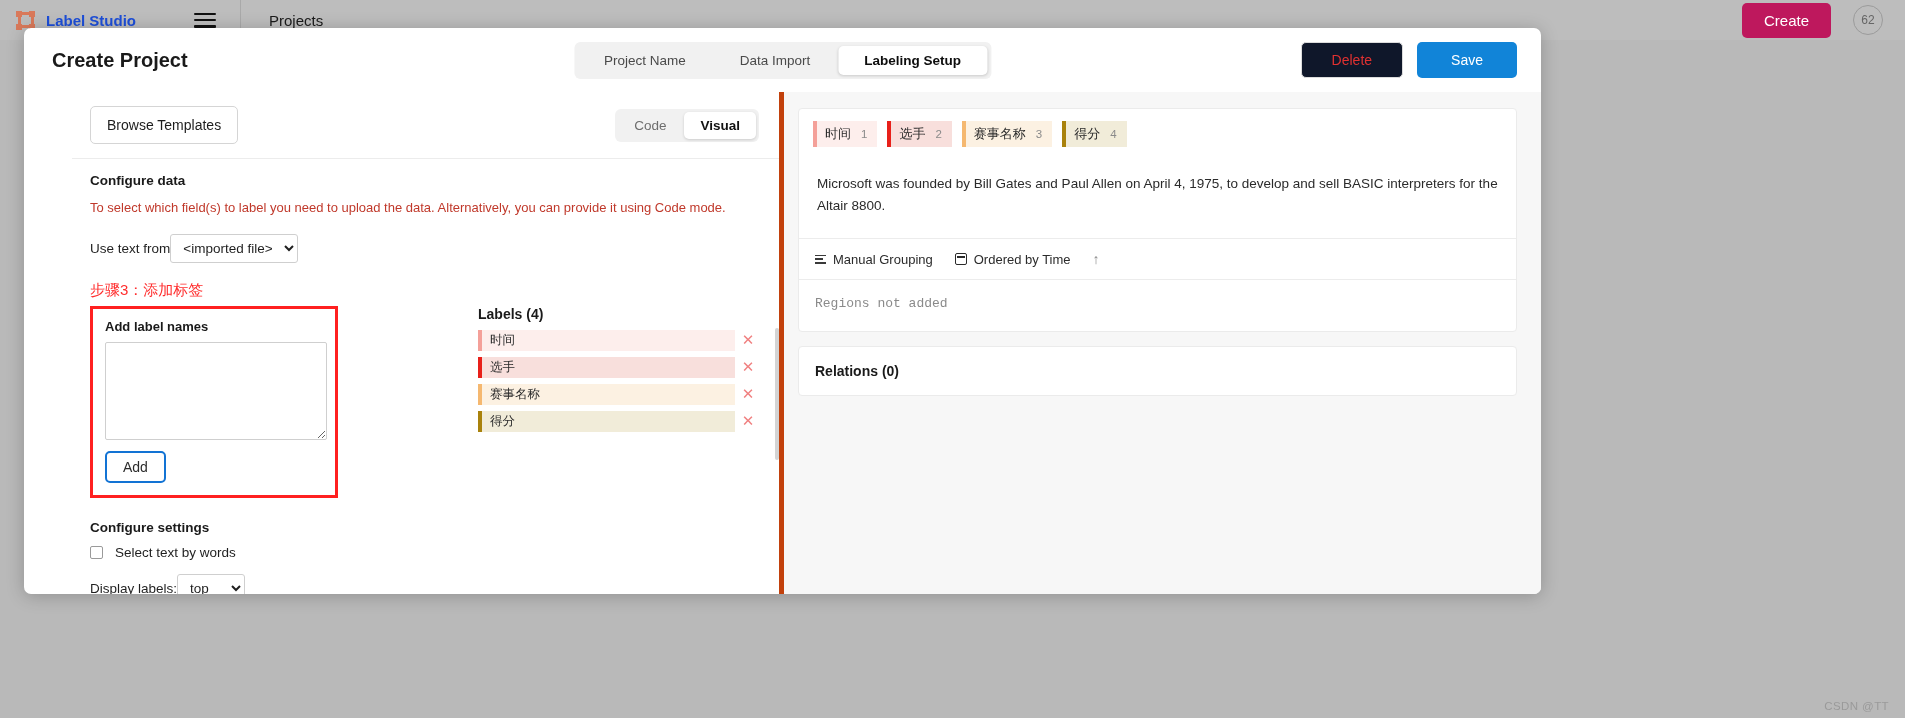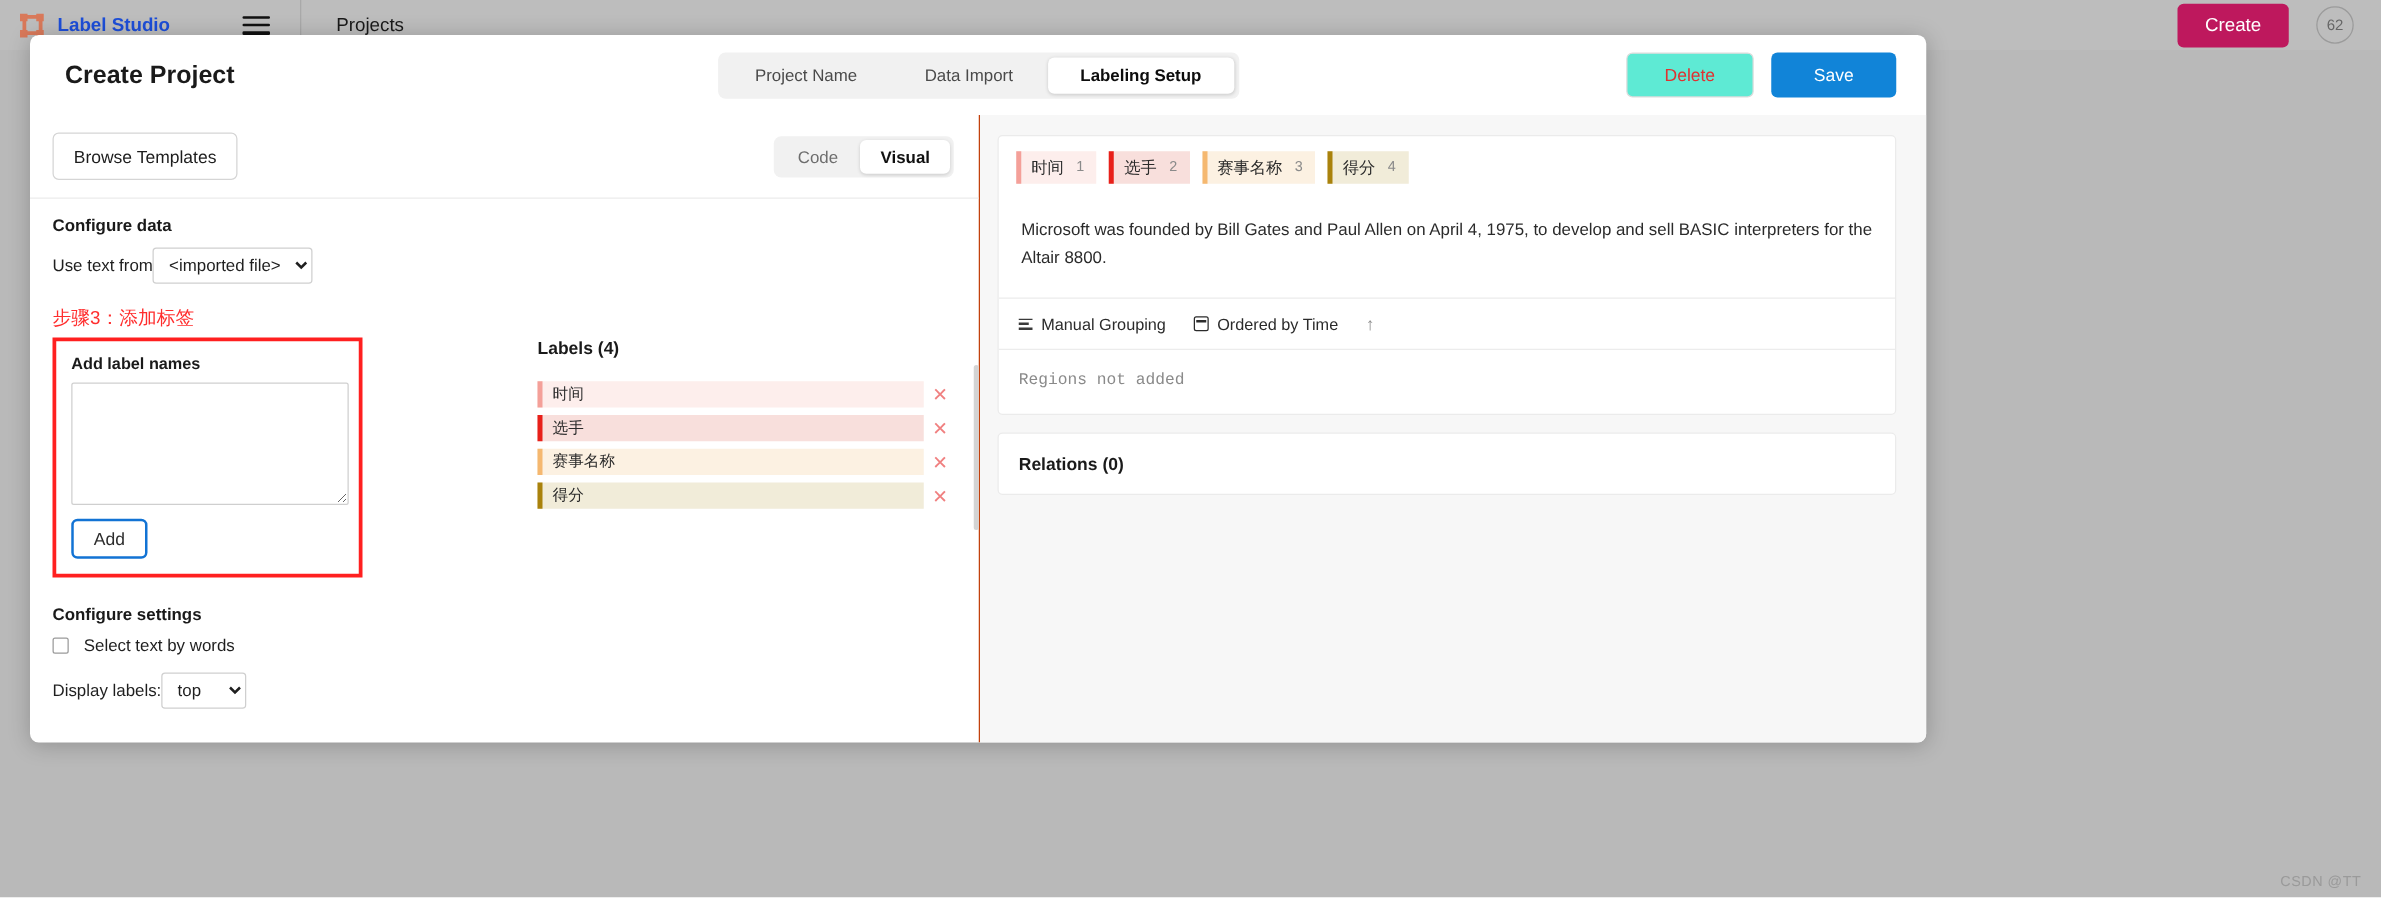--- a/index.html
+++ b/index.html
@@ -63,32 +63,32 @@
     display: flex; align-items: center; gap: 2px;
   }
   .tab {
     font-size: 13.5px; color: #4a4a4a; padding: 7px 26px;
     border-radius: 5px; cursor: pointer; white-space: nowrap;
   }
   .tab.active { background: #fff; color: #0d0d0d; font-weight: bold;
                 box-shadow: 0 1px 3px rgba(0,0,0,0.16); }
   .header-actions { margin-left: auto; display: flex; align-items: center; gap: 14px; }
   .btn-delete {
-    font-size: 14px; color: #e03131; background: #5eead4;
+    font-size: 14px; color: #e03131; background: #0f172a;
     border: 1px solid #dcdcdc; border-radius: 5px; padding: 9px 30px; cursor: pointer;
   }
   .btn-save {
     font-size: 14px; color: #fff; background: #1184d8;
     border: none; border-radius: 5px; padding: 10px 34px; cursor: pointer;
   }
 
   .modal-body { display: flex; height: 502px; }
 
   
-  .config-pane { width: 760px; border-right: 1px solid #c2410c; position: relative; }
+  .config-pane { width: 760px; border-right: 5px solid #c2410c; position: relative; padding-left: 48px; }
   .config-scroll { height: 502px; overflow: hidden; }
 
   .templates-row {
     display: flex; align-items: center; padding: 14px 20px 14px 18px;
     border-bottom: 1px solid #ececec;
   }
   .browse-btn {
     font-size: 14px; color: #1d1d1d; background: #fff;
     border: 1px solid #d5d5d5; border-radius: 5px; padding: 10px 16px; cursor: pointer;
   }
@@ -127,21 +127,21 @@
     width: 222px; height: 98px; border: 1px solid #cfcfcf; border-radius: 2px;
     background: #fff; resize: both; font-family: "Liberation Sans", sans-serif;
     font-size: 13px; padding: 5px; display: block;
   }
   .add-btn {
     margin-top: 11px; font-size: 14px; color: #2c2c2c; background: #fff;
     border: 2px solid #1273d4; border-radius: 5px; padding: 6px 16px; cursor: pointer;
   }
 
   .labels-list-wrap { margin-left: 140px; width: 345px; position: relative; }
-  .labels-count { font-size: 14px; font-weight: bold; color: #1a1a1a; margin-bottom: 19px; }
+  .labels-count { font-size: 14px; font-weight: bold; color: #1a1a1a; margin-bottom: 8px; }
   .label-row { display: flex; align-items: center; margin-bottom: 6px; }
   .label-chip {
     flex: 1; height: 21px; display: flex; align-items: center;
     border-left-width: 4px; border-left-style: solid; padding-left: 8px;
     font-size: 12.5px; color: #2b2b2b;
   }
   .label-remove {
     width: 26px; text-align: center; color: #f08080; font-size: 15px;
     cursor: pointer; user-select: none;
   }
@@ -254,20 +254,21 @@
           <div class="templates-row">
             <button class="browse-btn">Browse Templates</button>
             <div class="mode-toggle">
               <div class="mode-opt">Code</div>
               <div class="mode-opt active">Visual</div>
             </div>
           </div>
 
           <div class="section">
             <div class="section-title">Configure data</div>
+            <div class="hint-text">To select which field(s) to label you need to upload the data. Alternatively, you can provide it using Code mode.</div>
 
             <div class="field-row">
               <span class="field-label">Use text from</span>
               <select class="select-box">
                 <option>&lt;imported file&gt;</option>
               </select>
             </div>
           </div>
 
           <div class="annotation-step">步骤3：添加标签</div>

